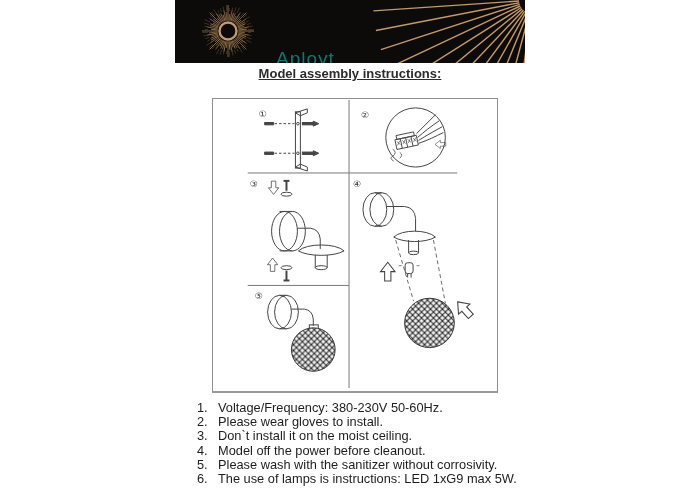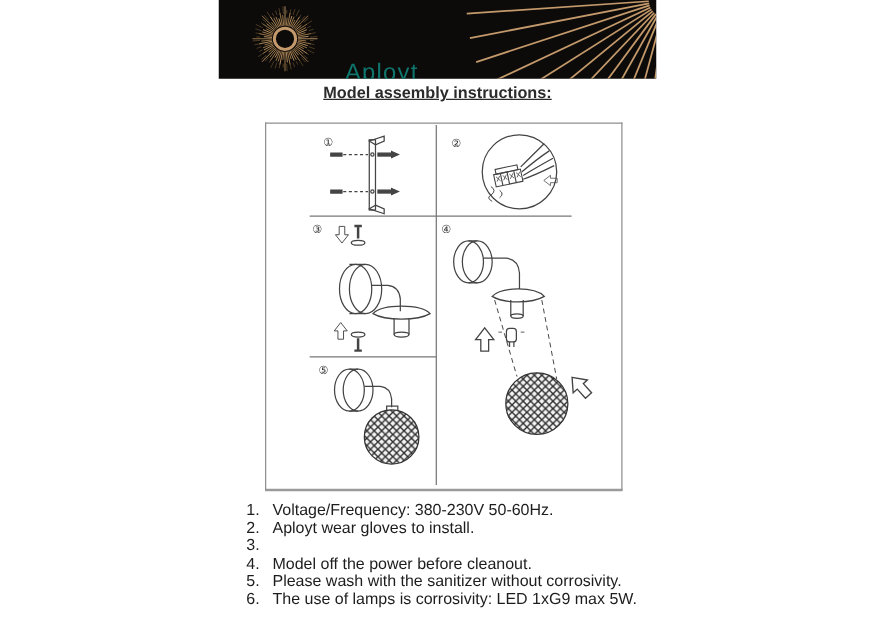--- a/index.html
+++ b/index.html
@@ -275,32 +275,33 @@
     </svg>
   </div>
 
   <div class="list">
     <div class="row">
       <span class="num">1.</span>
       <span>Voltage/Frequency: 380-230V 50-60Hz.</span>
     </div>
     <div class="row">
       <span class="num">2.</span>
-      <span>Aployt wear gloves to install.</span>
+      <span>Please wear gloves to install.</span>
     </div>
     <div class="row">
       <span class="num">3.</span>
+      <span>Don`t install it on the moist ceiling.</span>
     </div>
     <div class="row">
       <span class="num">4.</span>
       <span>Model off the power before cleanout.</span>
     </div>
     <div class="row">
       <span class="num">5.</span>
       <span>Please wash with the sanitizer without corrosivity.</span>
     </div>
     <div class="row">
       <span class="num">6.</span>
-      <span>The use of lamps is corrosivity: LED 1xG9 max 5W.</span>
+      <span>The use of lamps is instructions: LED 1xG9 max 5W.</span>
     </div>
   </div>
 
 </div>
 
 </body></html>

